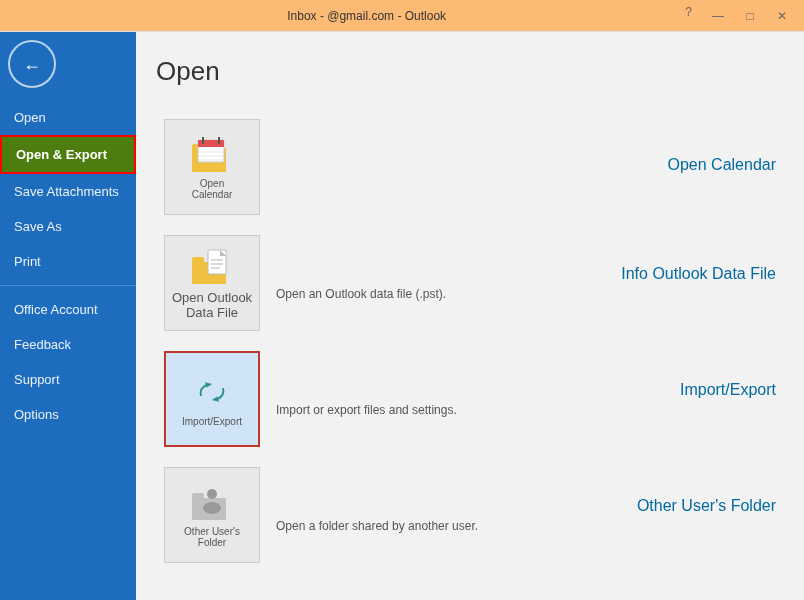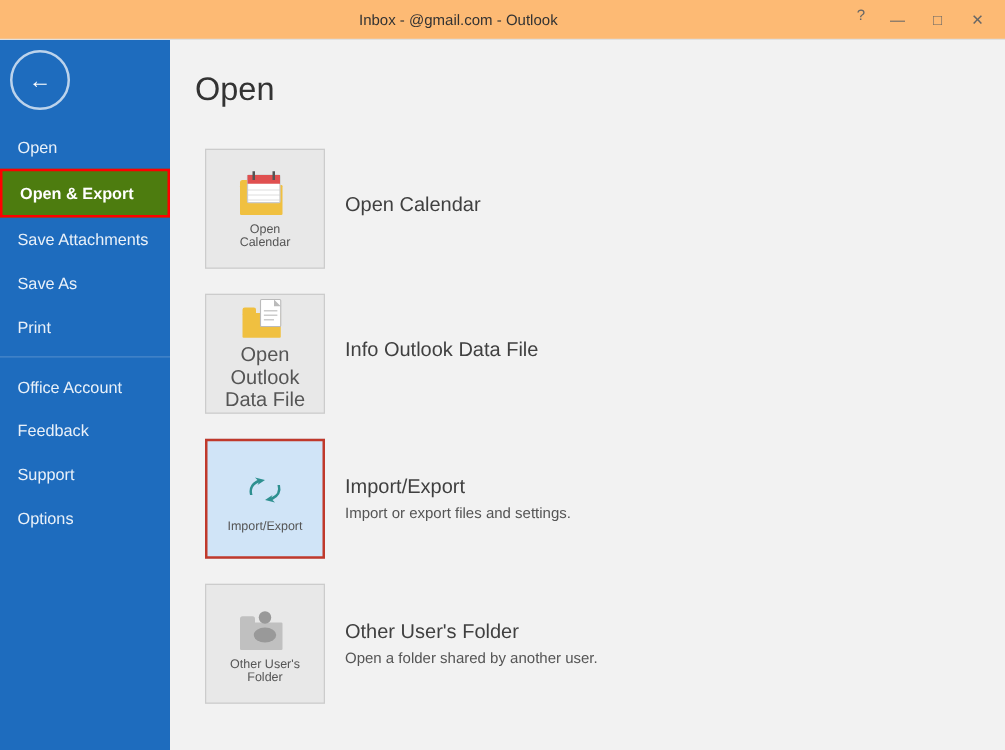--- a/index.html
+++ b/index.html
@@ -155,23 +155,24 @@
       gap: 4px;
     }
     .option-icon-box.selected {
       background: #d0e4f7;
       border: 2px solid #c0392b;
     }
 
     .option-text { flex: 1; }
     .option-title {
       font-size: 16px;
-      color: #404040;
+      color: #0369a1;
       font-weight: 400;
       margin-bottom: 4px;
+      text-align: right;
     }
     .option-desc {
       font-size: 12px;
       color: #555;
     }
   </style>
 </head>
 <body>
 
 <div class="titlebar">
@@ -238,24 +239,25 @@
 
             <rect x="2" y="16" width="34" height="22" rx="1" fill="#f0c040"></rect>
             <rect x="2" y="11" width="12" height="7" rx="2" fill="#f0c040"></rect>
 
             <rect x="18" y="4" width="18" height="24" rx="1" fill="white" stroke="#bbb" stroke-width="1"></rect>
             <polygon points="30,4 36,10 30,10" fill="#bbb"></polygon>
             <line x1="21" y1="14" x2="33" y2="14" stroke="#ccc" stroke-width="1.5"></line>
             <line x1="21" y1="18" x2="33" y2="18" stroke="#ccc" stroke-width="1.5"></line>
             <line x1="21" y1="22" x2="30" y2="22" stroke="#ccc" stroke-width="1.5"></line>
           </svg>
-          <span style="font-size:16px;color:#555;text-align:center;">Open Outlook<br>Data File</span>
+          <span style="font-size:13px;color:#555;text-align:center;">Open Outlook<br>Data File</span>
         </div>
         <div class="option-text">
           <div class="option-title">Info Outlook Data File</div>
+          <div class="option-desc">Open an Outlook data file (.pst).</div>
         </div>
       </div>
 
       <div class="option-item">
         <div class="option-icon-box selected">
           <svg width="44" height="40" viewBox="0 0 44 40">
 
             <path d="M 10 24 Q 8 16 16 12 L 14 10 L 22 12 L 16 16 L 17 14 Q 10 17 12 24 Z" fill="#2e9090"></path>
             <path d="M 34 16 Q 36 24 28 28 L 30 30 L 22 28 L 28 24 L 27 26 Q 34 23 32 16 Z" fill="#2e9090"></path>
           </svg>

